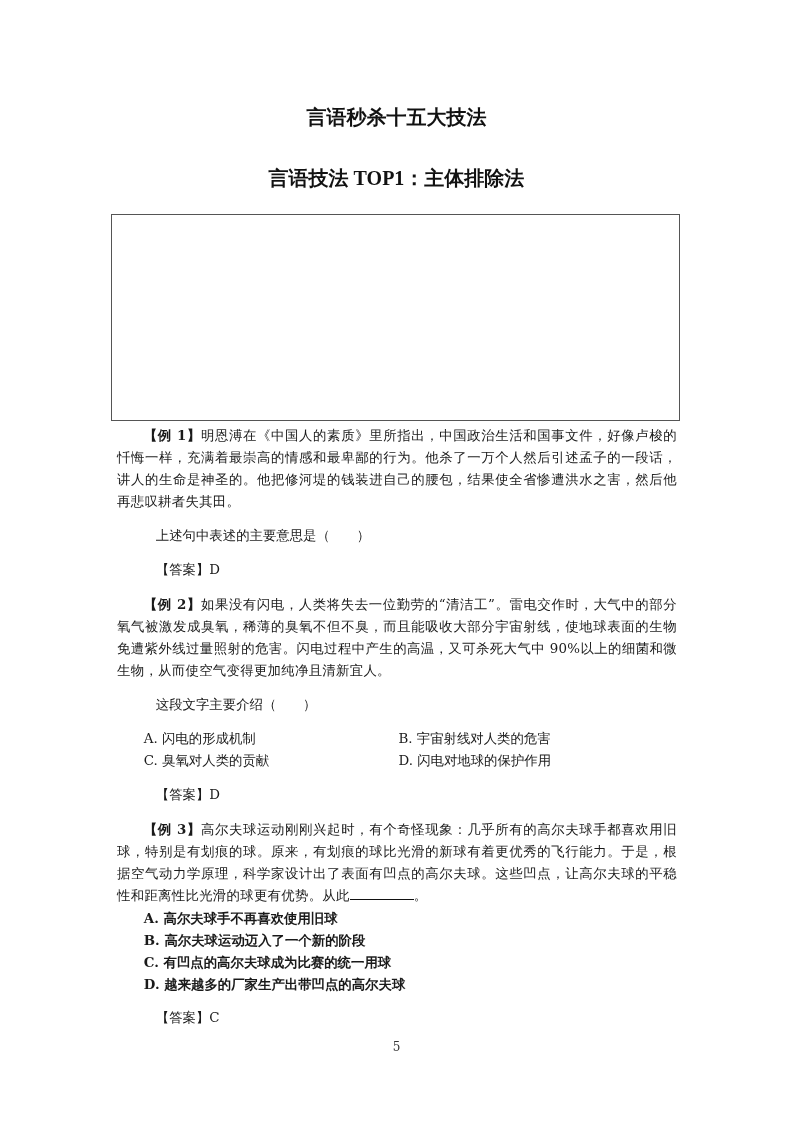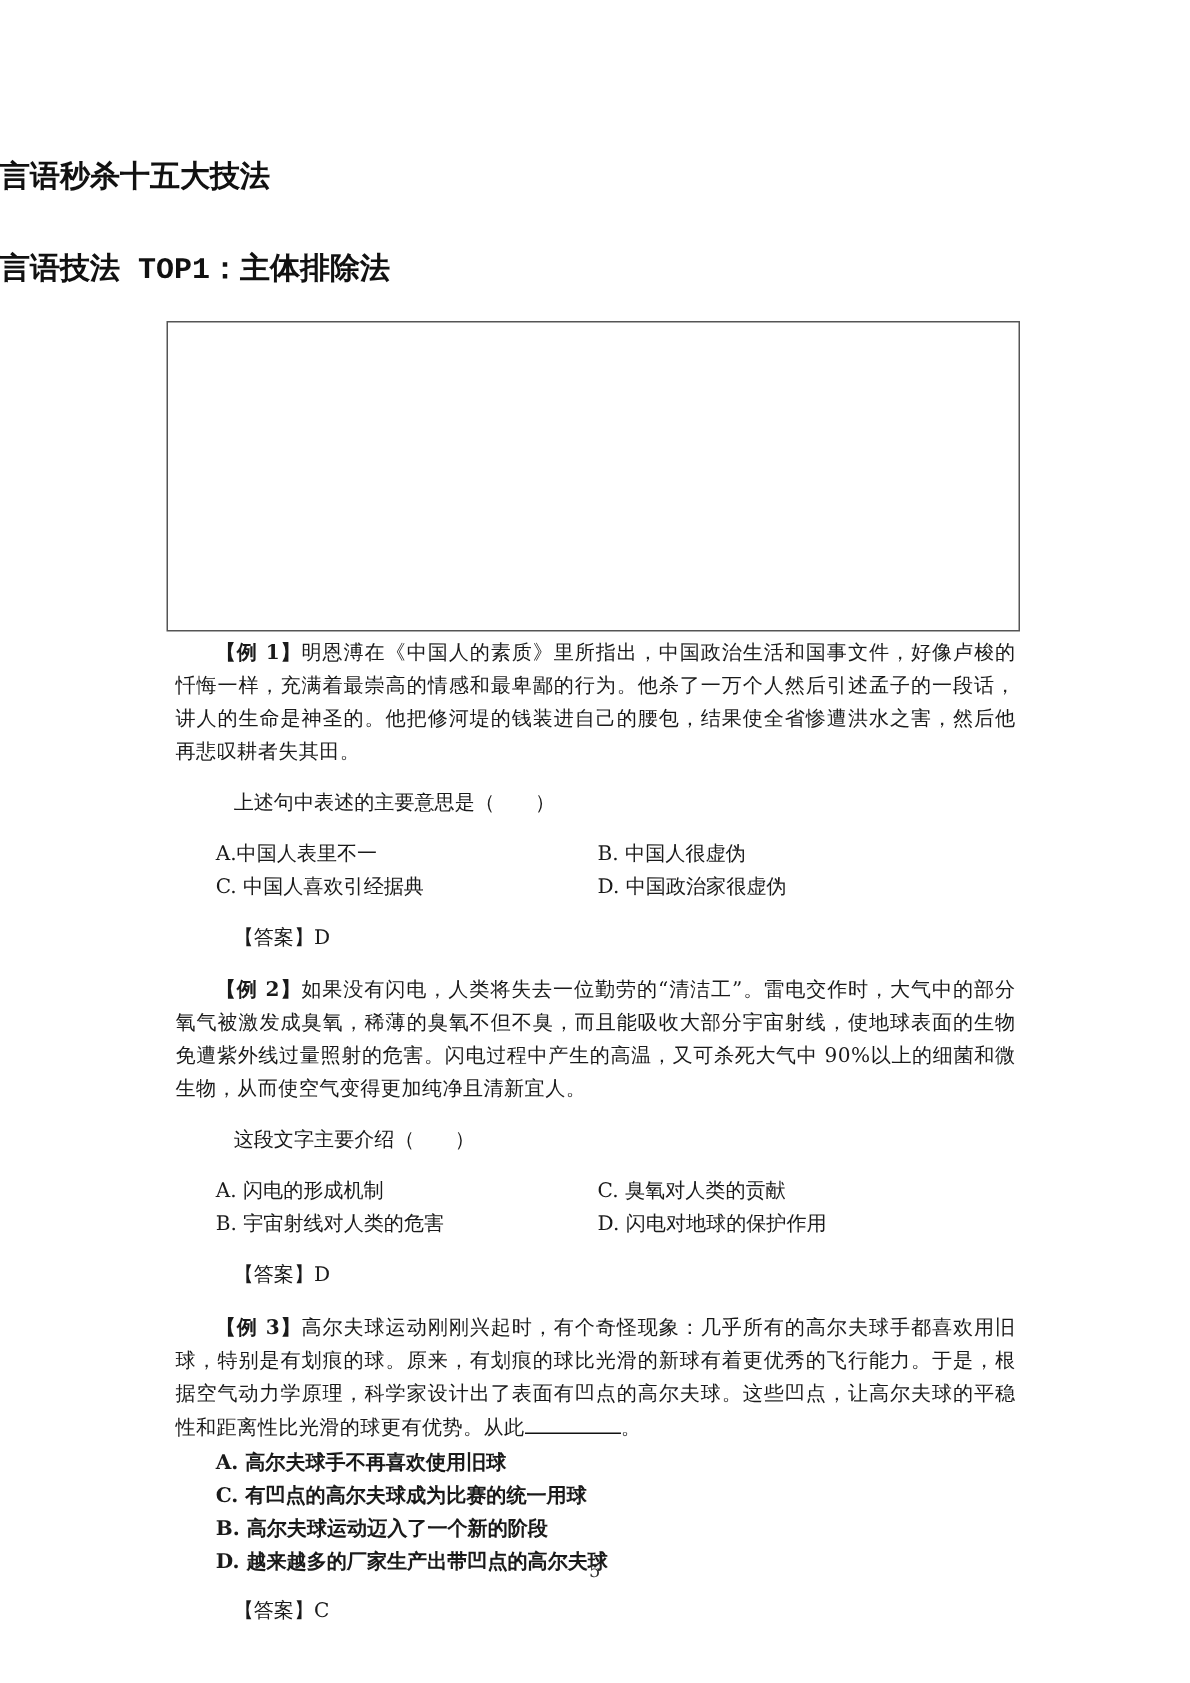--- a/index.html
+++ b/index.html
@@ -1,19 +1,19 @@
 <!DOCTYPE html>
 <html><head>
   <meta charset="utf-8">
   <style>
     html, body { margin: 0; padding: 0; background: #ffffff; }
     body { width: 793px; height: 1122px; position: relative; overflow: hidden; color: #111; }
     .title {
-      position: absolute; left: 0; width: 793px; text-align: left;
-      font-family: Liberation Mono, monospace; font-weight: bold;
+      position: absolute; left: 0; width: 793px; text-align: center;
+      font-family: Liberation Serif, serif; font-weight: bold;
     }
     .t1 { top: 104px; font-size: 20px; }
     .t2 { top: 165px; font-size: 20px; }
     .box {
       position: absolute; left: 111px; top: 214px; width: 569px; height: 207px;
       border: 1px solid #555; box-sizing: border-box; background: #fff;
     }
     .content {
       position: absolute; left: 117px; top: 424px; width: 560px;
       font-family: "DejaVu Serif", "Liberation Serif", serif; font-size: 13.4px;
@@ -38,47 +38,41 @@
 <div class="title t1">言语秒杀十五大技法</div>
 <div class="title t2">言语技法 TOP1：主体排除法</div>
 
 <div class="box"></div>
 
 <div class="content">
 
   <div>
     <p class="para"><span class="label">【例 1】</span><span>明恩溥在《中国人的素质》里所指出，中国政治生活和国事文件，好像卢梭的忏悔一样，充满着最崇高的情感和最卑鄙的行为。他杀了一万个人然后引述孟子的一段话，讲人的生命是神圣的。他把修河堤的钱装进自己的腰包，结果使全省惨遭洪水之害，然后他再悲叹耕者失其田。</span></p>
     <p class="line">上述句中表述的主要意思是（　　）</p>
-    <div class="opts">
-      <span class="opt2">A.中国人表里不一</span>
-      <span class="opt2">B. 中国人很虚伪</span>
-      <span class="opt2">C. 中国人喜欢引经据典</span>
-      <span class="opt2">D. 中国政治家很虚伪</span>
-    </div>
     <p class="line">【答案】D</p>
   </div>
 
   <div>
     <p class="para"><span class="label">【例 2】</span><span>如果没有闪电，人类将失去一位勤劳的“清洁工”。雷电交作时，大气中的部分氧气被激发成臭氧，稀薄的臭氧不但不臭，而且能吸收大部分宇宙射线，使地球表面的生物免遭紫外线过量照射的危害。闪电过程中产生的高温，又可杀死大气中 90%以上的细菌和微生物，从而使空气变得更加纯净且清新宜人。</span></p>
     <p class="line">这段文字主要介绍（　　）</p>
     <div class="opts">
       <span class="opt2">A. 闪电的形成机制</span>
+      <span class="opt2">B. 宇宙射线对人类的危害</span>
       <span class="opt2">C. 臭氧对人类的贡献</span>
-      <span class="opt2">B. 宇宙射线对人类的危害</span>
       <span class="opt2">D. 闪电对地球的保护作用</span>
     </div>
     <p class="line">【答案】D</p>
   </div>
 
   <div>
     <p class="para"><span class="label">【例 3】</span><span>高尔夫球运动刚刚兴起时，有个奇怪现象：几乎所有的高尔夫球手都喜欢用旧球，特别是有划痕的球。原来，有划痕的球比光滑的新球有着更优秀的飞行能力。于是，根据空气动力学原理，科学家设计出了表面有凹点的高尔夫球。这些凹点，让高尔夫球的平稳性和距离性比光滑的球更有优势。从此</span><span class="blank"></span><span>。</span></p>
     <div class="opts">
       <span class="opt1">A. 高尔夫球手不再喜欢使用旧球</span>
+      <span class="opt1">B. 高尔夫球运动迈入了一个新的阶段</span>
       <span class="opt1">C. 有凹点的高尔夫球成为比赛的统一用球</span>
-      <span class="opt1">B. 高尔夫球运动迈入了一个新的阶段</span>
       <span class="opt1">D. 越来越多的厂家生产出带凹点的高尔夫球</span>
     </div>
     <p class="line">【答案】C</p>
   </div>
 
 </div>
 
 <div class="pagenum">5</div>
 
 </body></html>

